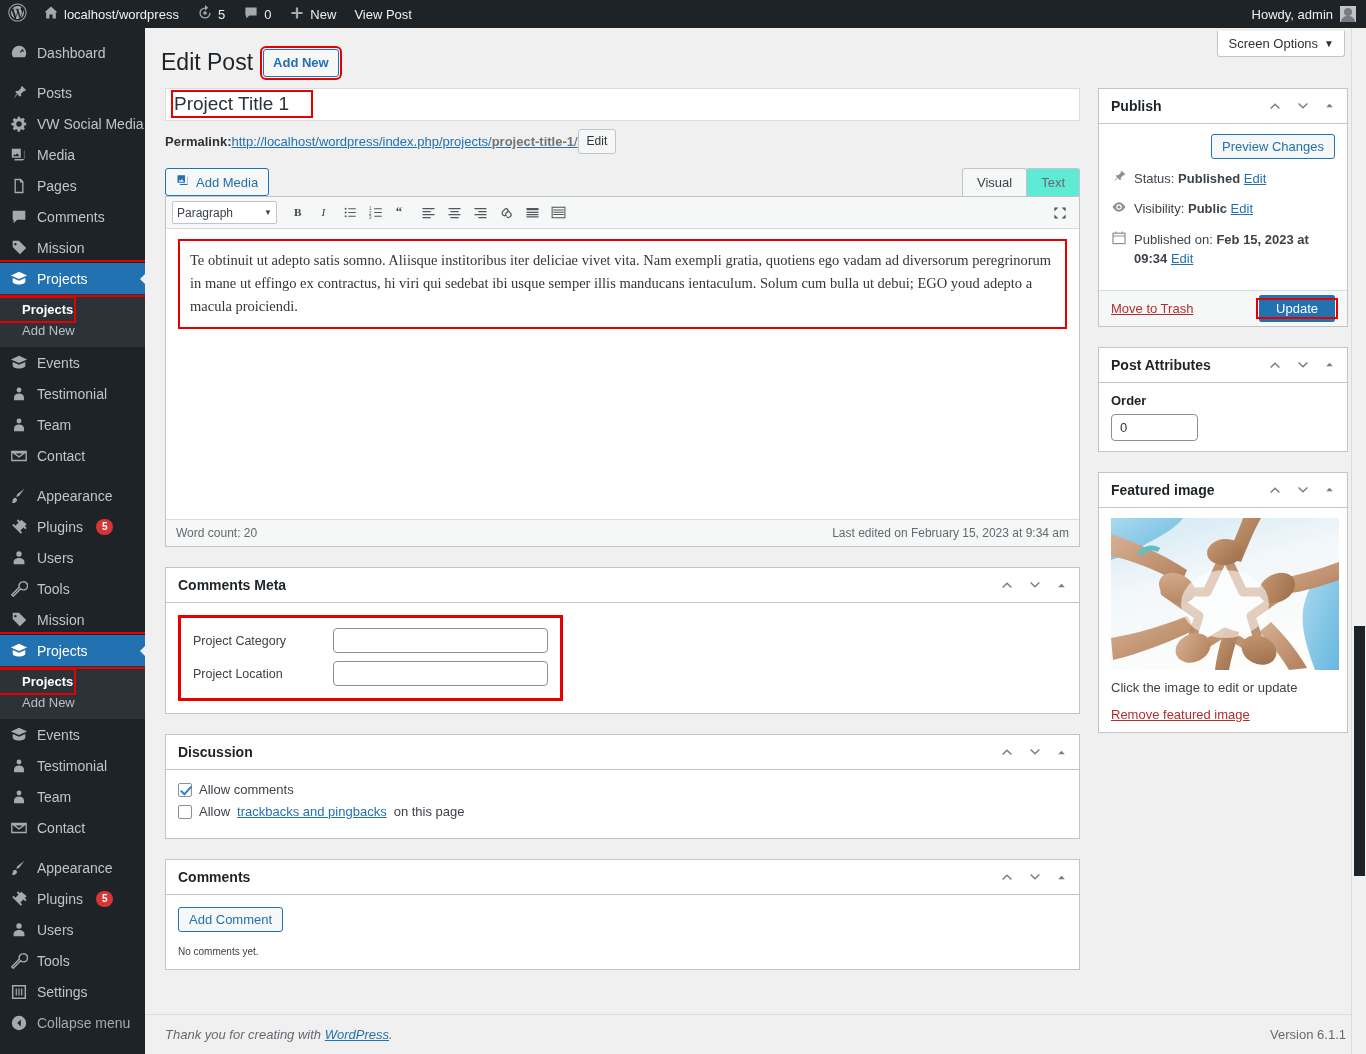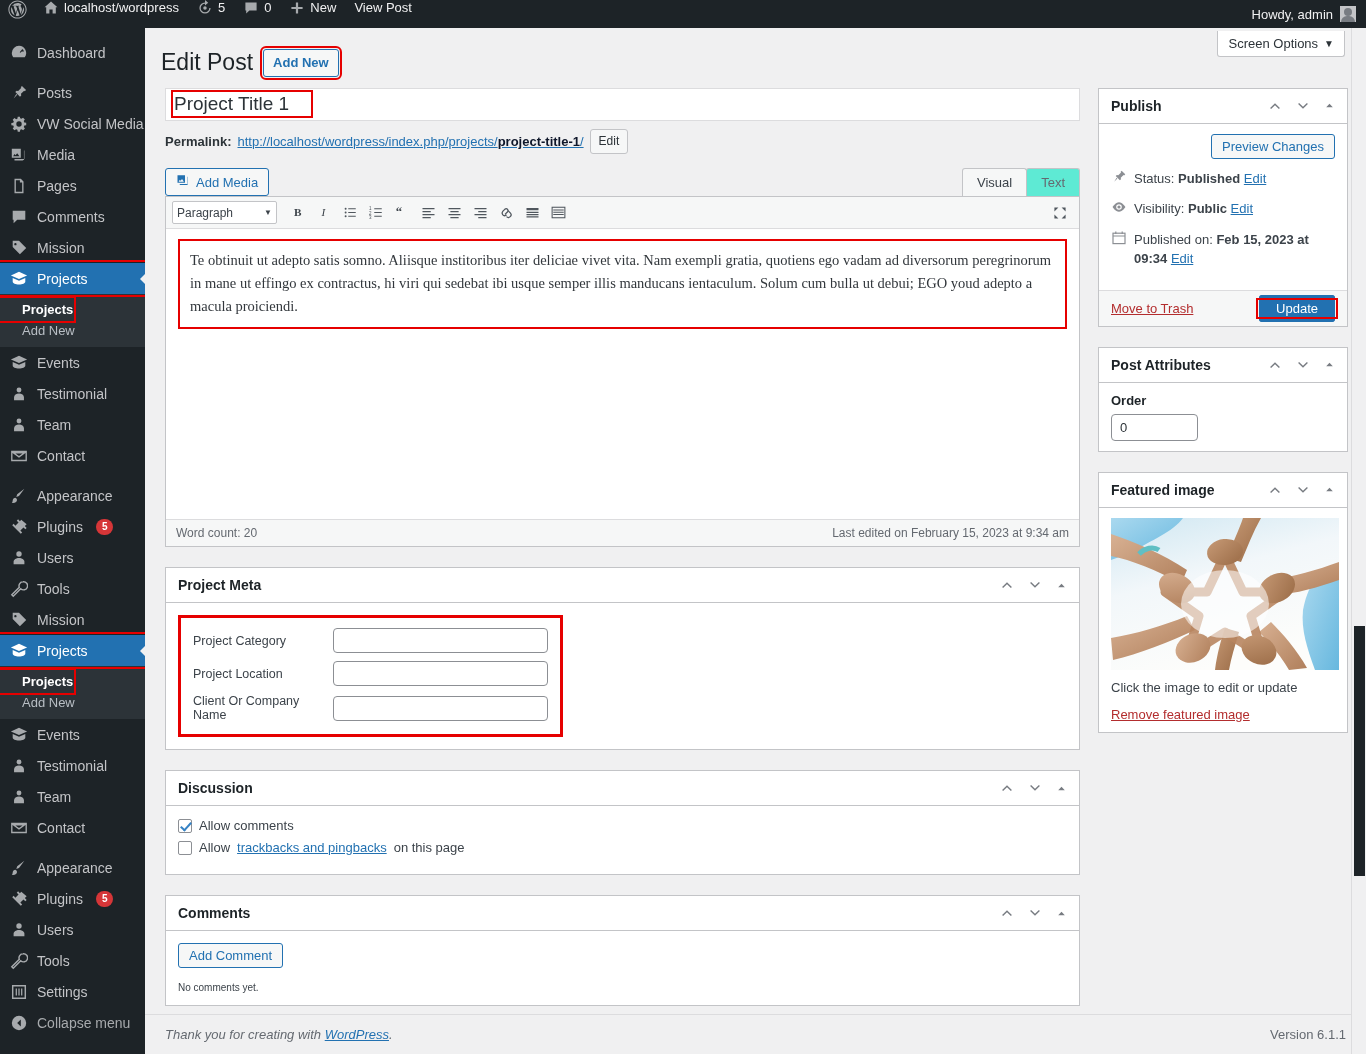--- a/index.html
+++ b/index.html
@@ -16,21 +16,21 @@
 
   
   #adminbar {
     position:absolute; top:0; left:0; width:1366px; height:28px;
     background:#1d2327; color:#f0f0f1;
     display:flex; align-items:center;
     font-size:13px;
     z-index:40;
   }
   .ab-item {
-    display:flex; gap:5px;
+    display:flex; align-items:center; gap:5px;
     padding:0 9px; height:28px; color:#f0f0f1; white-space:nowrap;
   }
   .ab-logo { padding-left:8px; padding-right:7px; }
   .ab-spacer { flex:1; }
   .ab-right { padding-right:10px; display:flex; align-items:center; gap:7px; }
   .avatar-box { width:16px; height:16px; background:#c3c4c7; display:block; position:relative; }
   .avatar-box::after{
     content:""; position:absolute; left:4px; top:2px; width:8px; height:8px;
     border-radius:50%; background:#787c82;
   }
@@ -100,24 +100,24 @@
   .col-left { width:915px; }
   .col-right { width:250px; }
 
   
   .title-input {
     width:915px; height:33px; background:#fff; border:1px solid #dcdcde;
     font-size:19px; padding:3px 8px; color:#2c3338; display:flex; align-items:center;
     font-family:"Liberation Sans", sans-serif;
   }
   .title-box { position:relative; width:136px; }
-  .permalink { margin-top:8px; font-size:13px; display:flex; align-items:center; gap:6px; flex-wrap:wrap; }
+  .permalink { margin-top:8px; font-size:13px; display:flex; align-items:center; flex-wrap:wrap; }
   .permalink b { color:#2c3338; }
   .pl-link { color:#2271b1; text-decoration:underline; }
-  .pl-link b { color:#0f172a; }
+  .pl-link b { color:#737373; }
   .edit-sm {
     border:1px solid #c3c4c7; background:#f6f7f7; color:#2c3338;
     font-size:12px; padding:2px 8px; border-radius:3px; line-height:1.6;
   }
 
   
   .editor-wrap { margin-top:14px; position:relative; }
   .media-row { display:flex; align-items:flex-end; justify-content:space-between; }
   .addmedia-btn {
     display:inline-flex; align-items:center; gap:5px;
@@ -675,21 +675,21 @@
           </div>
           <div class="editor-status">
             <span>Word count: 20</span>
             <span>Last edited on February 15, 2023 at 9:34 am</span>
           </div>
         </div>
       </div>
 
       <div class="postbox">
         <div class="postbox-head">
-          <span class="postbox-title">Project Meta</span>
+          <span class="postbox-title">Comments Meta</span>
           <span class="handles">
             <span>
                 <svg width="14" height="14" viewBox="0 0 20 20">
                   <path d="M10 6 3 13l1.4 1.4L10 8.8l5.6 5.6L17 13z" fill="#787c82"></path>
                 </svg>
               </span>
             <span>
                 <svg width="14" height="14" viewBox="0 0 20 20">
                   <path d="M10 14 3 7l1.4-1.4L10 11.2l5.6-5.6L17 7z" fill="#787c82"></path>
                 </svg>
@@ -702,24 +702,20 @@
           </span>
         </div>
         <div class="postbox-body">
           <div class="meta-grid hl-thick" style="padding:10px 12px 4px 12px;">
             <div class="meta-row">
               <span class="meta-label">Project Category</span>
               <span class="meta-input"></span>
             </div>
             <div class="meta-row">
               <span class="meta-label">Project Location</span>
-              <span class="meta-input"></span>
-            </div>
-            <div class="meta-row">
-              <span class="meta-label">Client Or Company Name</span>
               <span class="meta-input"></span>
             </div>
           </div>
         </div>
       </div>
 
       <div class="postbox">
         <div class="postbox-head">
           <span class="postbox-title">Discussion</span>
           <span class="handles">

